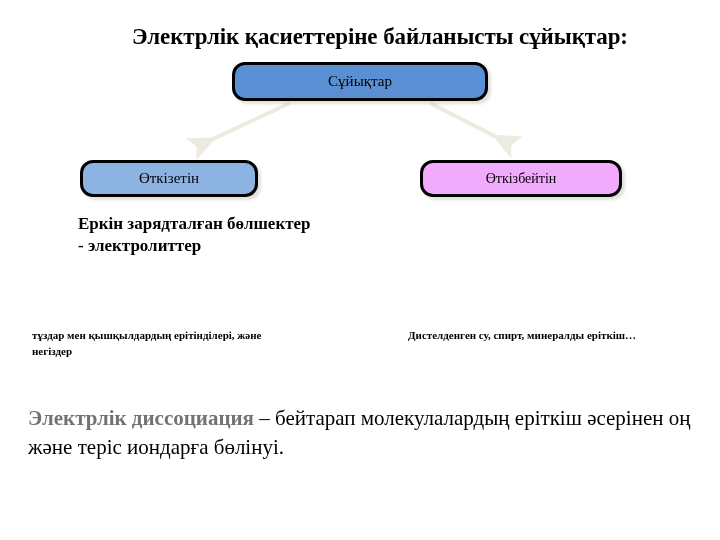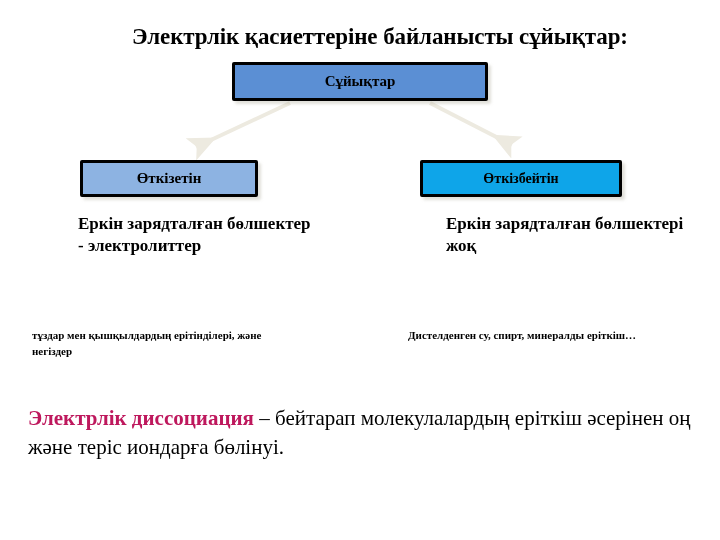--- a/index.html
+++ b/index.html
@@ -30,25 +30,25 @@
     line-height: 1.1;
     white-space: nowrap;
     margin-left: 20px;
   }
 
   
   .node {
     position: absolute;
     box-sizing: border-box;
     border: 3px solid #000000;
-    border-radius: 2px;
+    border-radius: 13px;
     display: flex;
     align-items: center;
     justify-content: center;
-    font-weight: bold;
+    font-weight: normal;
     color: #000000;
     box-shadow: 3px 3px 3px rgba(170,165,150,0.35);
   }
   #node-top {
     left: 232px;
     top: 62px;
     width: 256px;
     height: 39px;
     background: #5B8FD4;
     font-size: 15px;
@@ -59,21 +59,21 @@
     width: 178px;
     height: 37px;
     background: #8DB3E2;
     font-size: 15px;
   }
   #node-right {
     left: 420px;
     top: 160px;
     width: 202px;
     height: 37px;
-    background: #0ea5e9;
+    background: #f0abfc;
     font-size: 14px;
   }
 
   
   #arrows {
     position: absolute;
     left: 0;
     top: 0;
     width: 720px;
     height: 540px;
@@ -102,21 +102,21 @@
   
   #definition {
     position: absolute;
     left: 28px;
     top: 404px;
     width: 672px;
     font-size: 21px;
     line-height: 1.40;
   }
   #definition .term {
-    color: #be185d;
+    color: #737373;
     font-weight: bold;
   }
 </style>
 </head>
 <body>
 
 <div id="slide">
 
   <div id="title">Электрлік қасиеттеріне байланысты сұйықтар:</div>
 
@@ -138,21 +138,20 @@
   </svg>
 
   <div class="node" id="node-top">Сұйықтар</div>
 
   <div class="node" id="node-left">Өткізетін</div>
 
   <div class="node" id="node-right">Өткізбейтін</div>
 
   <div class="col-head" id="left-head">Еркін зарядталған бөлшектер  - электролиттер</div>
 
-  <div class="col-head" id="right-head">Еркін зарядталған бөлшектері жоқ</div>
 
   <div class="col-sub" id="left-sub">тұздар мен қышқылдардың ерітінділері,  және негіздер</div>
 
   <div class="col-sub" id="right-sub">Дистелденген су, спирт, минералды еріткіш…</div>
 
   <div id="definition">
     <span class="term">Электрлік диссоциация</span><span> – бейтарап молекулалардың еріткіш әсерінен оң және теріс иондарға бөлінуі.</span>
   </div>
 
 </div>

